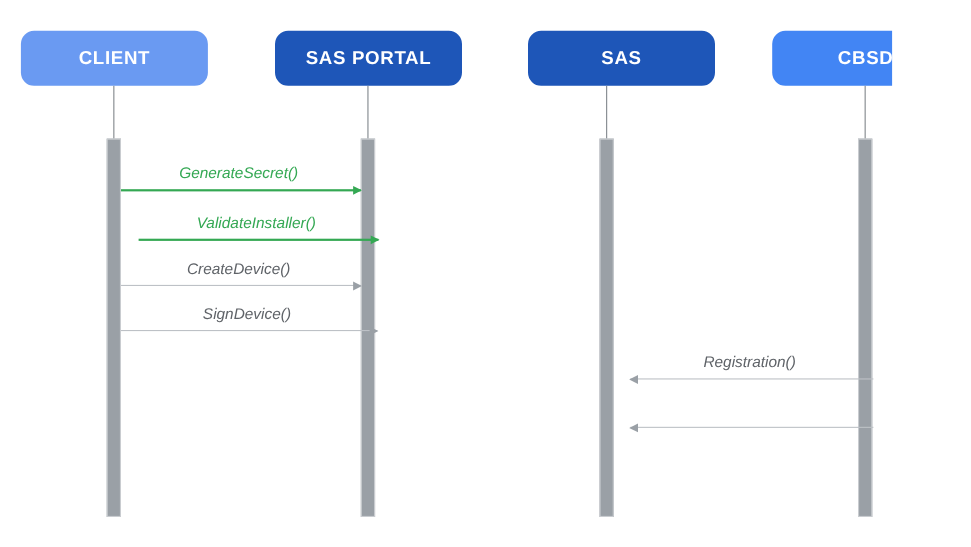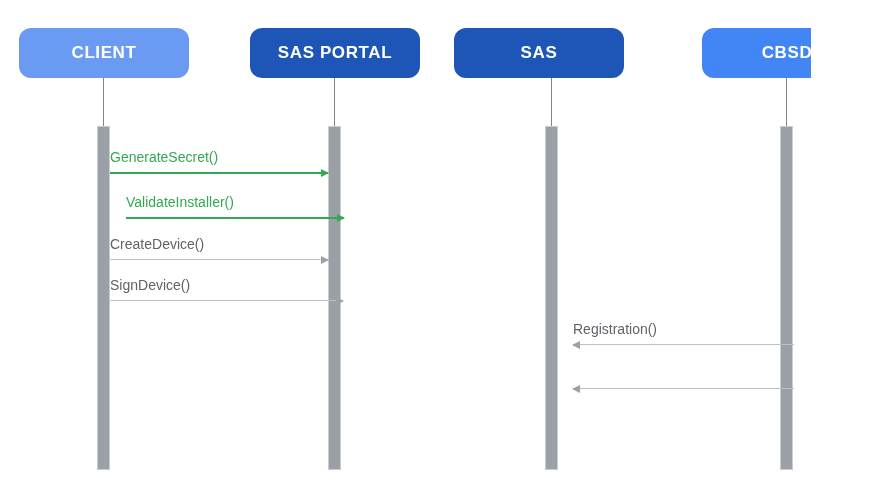--- a/index.html
+++ b/index.html
@@ -25,21 +25,21 @@
     color: var(--actor-text);
     font-size: 17px;
     font-weight: bold;
     letter-spacing: 0.6px;
   }
   .actor-light  { background: var(--actor-light); }
   .actor-medium { background: var(--actor-medium); }
   .actor-dark   { background: var(--actor-dark); text-align: right; }
   .actor-0 { left: 19px; }
   .actor-1 { left: 250px; }
-  .actor-2 { left: 454px; }
+  .actor-2 { left: 480px; }
   .actor-3 { left: 702px; }
 
   
   .lifeline {
     position: absolute;
     top: 78px;
     height: 48px;
     width: 1px;
     background: var(--lifeline);
   }
@@ -70,22 +70,24 @@
   .msg-0 { top: 148px; }
   .msg-1 { top: 193px; margin-left: 16px; }
   .msg-2 { top: 235px; }
   .msg-3 { top: 276px; padding-left: 15px; }
   .msg-4 { top: 320px; }
   .msg-5 { top: 364px; }
 
   .msg-label {
     position: absolute;
     top: 0; left: 0; right: 4px;
+    text-align: center;
     font-size: 14px;
     line-height: 18px;
+    font-style: italic;
   }
   .msg-line { position: absolute; top: 24px; left: 0; right: 0; }
   .msg-arrow {
     position: absolute;
     width: 0; height: 0;
     border-top: 4px solid transparent;
     border-bottom: 4px solid transparent;
   }
   .dir-right .msg-arrow { right: -1px; top: 21px; border-left: 8px solid; }
   .dir-left  .msg-arrow { left: -1px;  top: 21px; border-right: 8px solid; }

